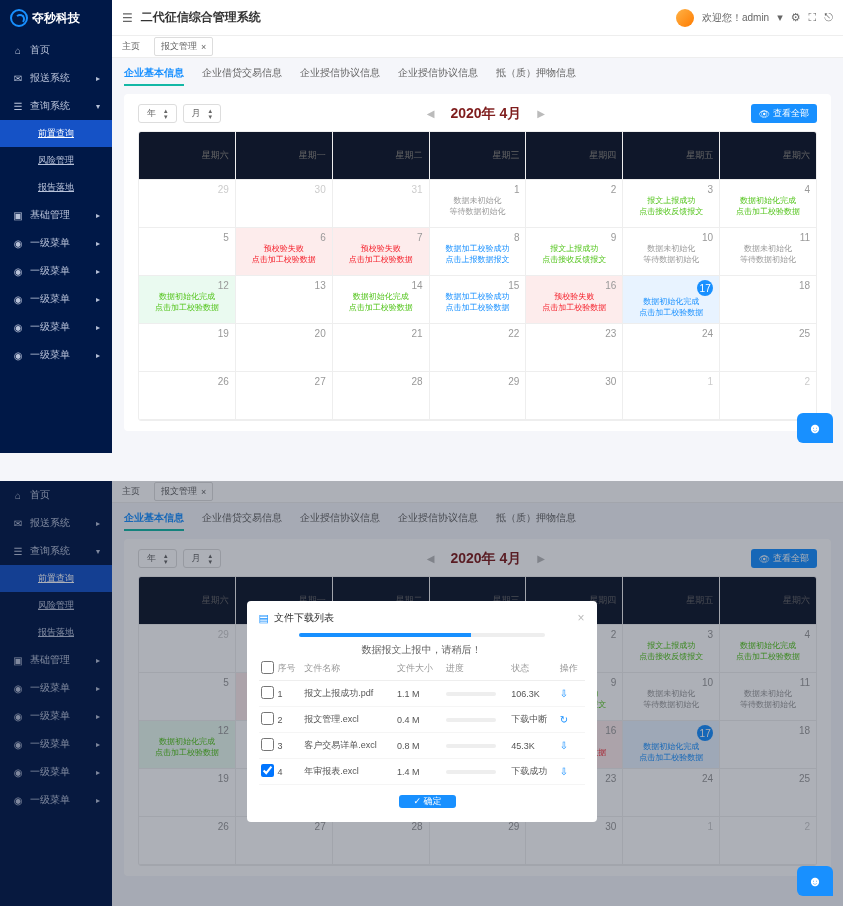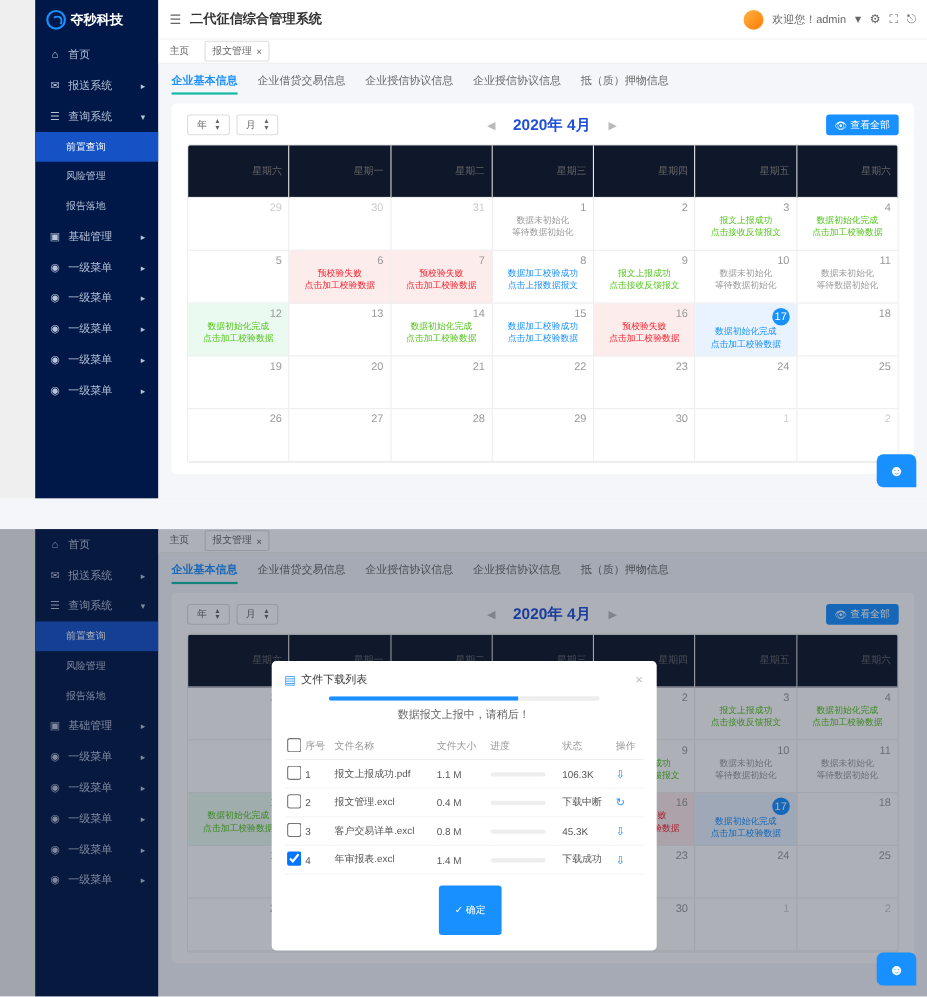--- a/index.html
+++ b/index.html
@@ -1,27 +1,27 @@
 <!DOCTYPE html>
 <html><head>
 <meta charset="utf-8">
 <style>
 * { margin: 0; padding: 0; box-sizing: border-box; }
 body { font-family: -apple-system, "Microsoft YaHei", sans-serif; font-size: 10px; background: #f5f6fa; width: 843px; }
 .screenshot { position: relative; width: 843px; background: #efefef; }
 .app { display: flex; height: 453px; position: relative; }
-.sidebar { width: 112px; background: #001847; color: #fff; flex-shrink: 0; margin-left: 32px; }
+.sidebar { width: 112px; background: #001847; color: #fff; flex-shrink: 0; }
 .logo { display: flex; align-items: center; padding: 8px 10px; height: 36px; }
 .logo-mark { width: 18px; height: 18px; border: 2px solid #1890ff; border-radius: 50%; position: relative; margin-right: 4px; }
 .logo-mark::before { content: ""; position: absolute; width: 6px; height: 6px; border: 2px solid #1890ff; border-radius: 50%; border-left-color: transparent; border-bottom-color: transparent; top: 3px; left: 3px; }
 .logo-text { font-size: 12px; font-weight: bold; color: #fff; }
 .nav { list-style: none; }
 .nav li { display: flex; align-items: center; padding: 7px 12px; font-size: 10px; color: #b8c2d9; cursor: pointer; }
 .nav li.active { background: #1552c6; color: #fff; }
-.nav li.sub { padding-left: 28px; font-size: 9px; }
+.nav li.sub { padding-left: 38px; font-size: 9px; text-decoration: underline; }
 .nav .ico { width: 12px; height: 12px; margin-right: 6px; display: inline-flex; align-items: center; justify-content: center; font-size: 10px; }
 .nav .chev { margin-left: auto; font-size: 8px; }
 .main { flex: 1; background: #f5f6fa; display: flex; flex-direction: column; overflow: hidden; }
 .topbar { height: 36px; background: #fff; display: flex; align-items: center; padding: 0 10px; border-bottom: 1px solid #eee; }
 .hamburger { font-size: 12px; margin-right: 8px; color: #666; cursor: pointer; }
 .app-title { font-size: 12px; font-weight: bold; color: #333; }
 .topbar-right { margin-left: auto; display: flex; align-items: center; gap: 8px; font-size: 10px; color: #666; }
 .avatar { width: 18px; height: 18px; border-radius: 50%; background: linear-gradient(135deg, #ffb347, #ff7b00); }
 .top-ico { cursor: pointer; font-size: 11px; }
 .tabsbar { height: 22px; background: #fff; display: flex; align-items: center; padding: 0 10px; border-bottom: 1px solid #eee; font-size: 9px; }
@@ -32,21 +32,21 @@
 .subtabs { display: flex; gap: 18px; font-size: 10px; color: #666; margin-bottom: 8px; }
 .subtabs .st { cursor: pointer; padding-bottom: 4px; }
 .subtabs .st.active { color: #1890ff; border-bottom: 2px solid #14b8a6; font-weight: bold; }
 .card { background: #fff; border-radius: 4px; padding: 10px 14px; }
 .cal-header { display: flex; align-items: center; margin-bottom: 8px; }
 .year-month-sel { display: flex; gap: 6px; }
 .sel { border: 1px solid #ddd; border-radius: 3px; padding: 2px 8px; font-size: 9px; display: flex; align-items: center; gap: 8px; color: #666; cursor: pointer; }
 .sel .updown { font-size: 7px; line-height: 0.8; display: flex; flex-direction: column; }
 .cal-nav { margin: 0 auto; display: flex; align-items: center; gap: 16px; }
 .cal-nav .arrow { color: #bbb; cursor: pointer; font-size: 10px; }
-.cal-title { font-size: 14px; font-weight: bold; color: #1d4ed8; }
+.cal-title { font-size: 14px; font-weight: bold; color: #7f1d1d; }
 .view-all-btn { background: #1890ff; color: #fff; border: none; border-radius: 3px; padding: 3px 8px; font-size: 9px; cursor: pointer; display: flex; align-items: center; gap: 3px; }
 .calendar { border: 1px solid #eee; border-radius: 3px; overflow: hidden; }
 .cal-row { display: flex; }
 .cal-row.head .cell { background: #0f172a; font-weight: normal; color: #666; justify-content: center; height: 22px; font-size: 9px; }
 .cell { flex: 1; border-right: 1px solid #eee; border-bottom: 1px solid #eee; padding: 4px 6px; min-height: 48px; display: flex; flex-direction: column; align-items: flex-end; position: relative; font-size: 9px; }
 .cell:last-child { border-right: none; }
 .day-num { color: #999; font-size: 10px; }
 .day-num.today { background: #1890ff; color: #fff; width: 16px; height: 16px; border-radius: 50%; display: flex; align-items: center; justify-content: center; }
 .cell.bg-red { background: #fdecec; }
 .cell.bg-green { background: #eafaf0; }
@@ -61,33 +61,33 @@
 
 .screenshot.two .main, .screenshot.two .sidebar { filter: none; }
 .overlay { position: absolute; inset: 0; background: rgba(20,30,50,0.35); display: flex; align-items: flex-start; justify-content: center; padding-top: 120px; }
 .modal { width: 350px; background: #fff; border-radius: 4px; padding: 10px 12px 14px; }
 .modal-head { display: flex; align-items: center; margin-bottom: 8px; }
 .modal-head .mico { color: #1890ff; margin-right: 5px; font-size: 11px; }
 .modal-title { font-size: 10px; color: #333; }
 .modal-close { margin-left: auto; color: #bbb; cursor: pointer; font-size: 12px; }
 .progress-top { height: 4px; background: #eee; border-radius: 2px; margin: 6px 40px 6px; position: relative; overflow: hidden; }
 .progress-top .bar { height: 100%; width: 70%; background: #1890ff; }
-.modal-msg { text-align: center; font-size: 10px; color: #666; margin-bottom: 10px; }
+.modal-msg { text-align: center; font-size: 10px; color: #666; }
 .dl-table { width: 100%; border-collapse: collapse; font-size: 9px; }
 .dl-table th { text-align: left; color: #999; font-weight: normal; padding: 4px 2px; border-bottom: 1px solid #eee; }
 .dl-table td { padding: 5px 2px; border-bottom: 1px solid #f5f5f5; color: #555; }
 .dl-table .chk { width: 14px; }
 .dl-table input[type=checkbox] { cursor: pointer; }
 .prog { width: 50px; height: 4px; background: #eee; border-radius: 2px; display: inline-block; position: relative; overflow: hidden; vertical-align: middle; }
 .prog .pb { height: 100%; background: #1890ff; }
 .prog .pb.seg { background: repeating-linear-gradient(90deg, #1890ff 0 6px, #cde4ff 6px 9px); }
 .status-orange { color: #fa8c16; }
 .action-ico { color: #1890ff; cursor: pointer; font-size: 10px; }
 .modal-footer { text-align: center; margin-top: 10px; }
-.ok-btn { background: #1890ff; color: #fff; border: none; border-radius: 3px; padding: 16px 14px; font-size: 9px; cursor: pointer; margin-left: 12px; }
+.ok-btn { background: #1890ff; color: #fff; border: none; border-radius: 3px; padding: 0 14px; font-size: 9px; cursor: pointer; margin-left: 12px; }
 .screenshot.two { margin-top: 28px; }
 .screenshot.two .app { height: 425px; }
 </style>
 </head>
 <body>
 
 <div class="screenshot one">
   <div class="app">
     <aside class="sidebar">
       <div class="logo">

